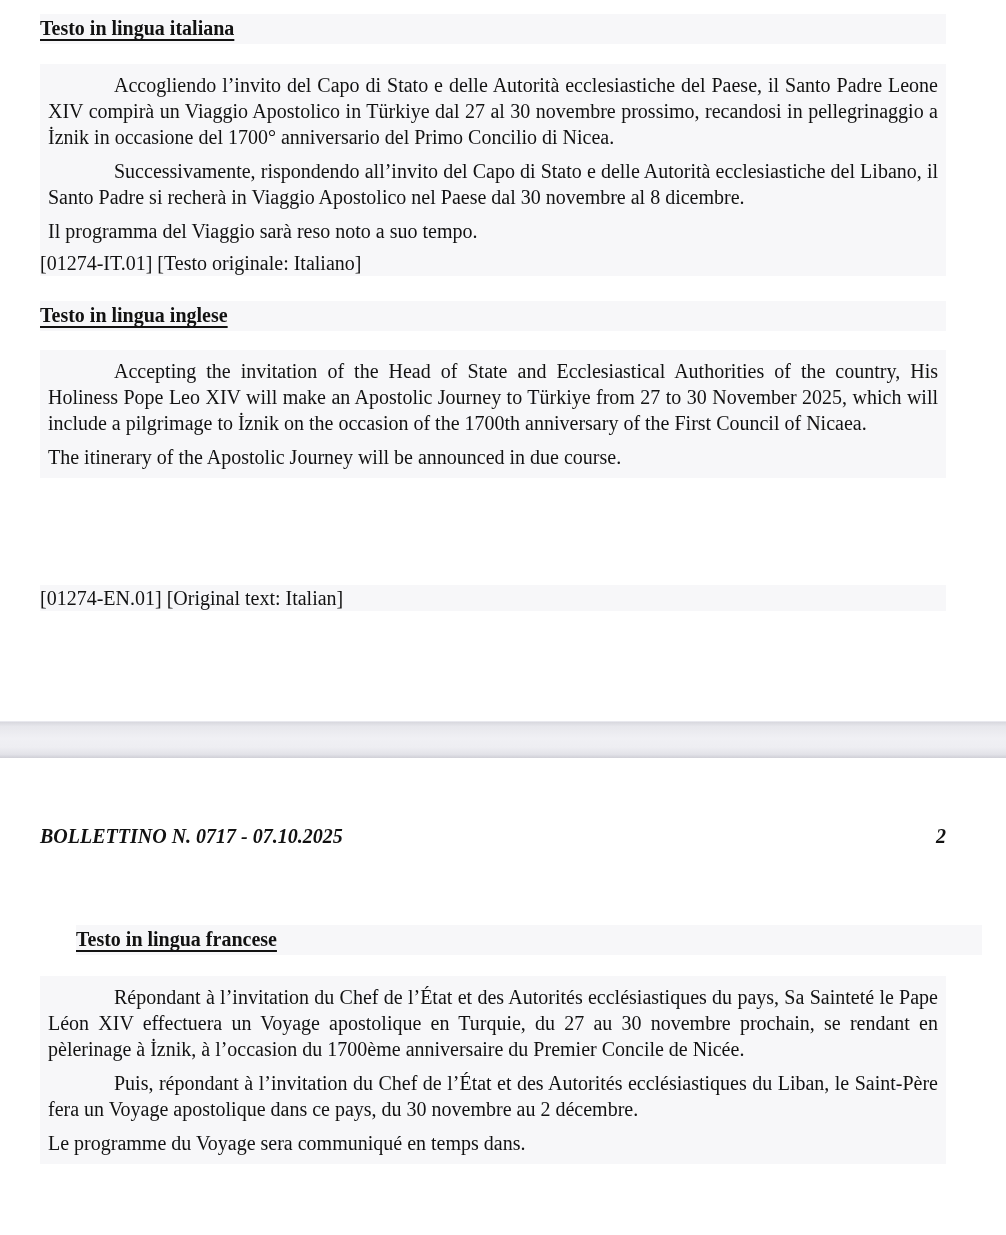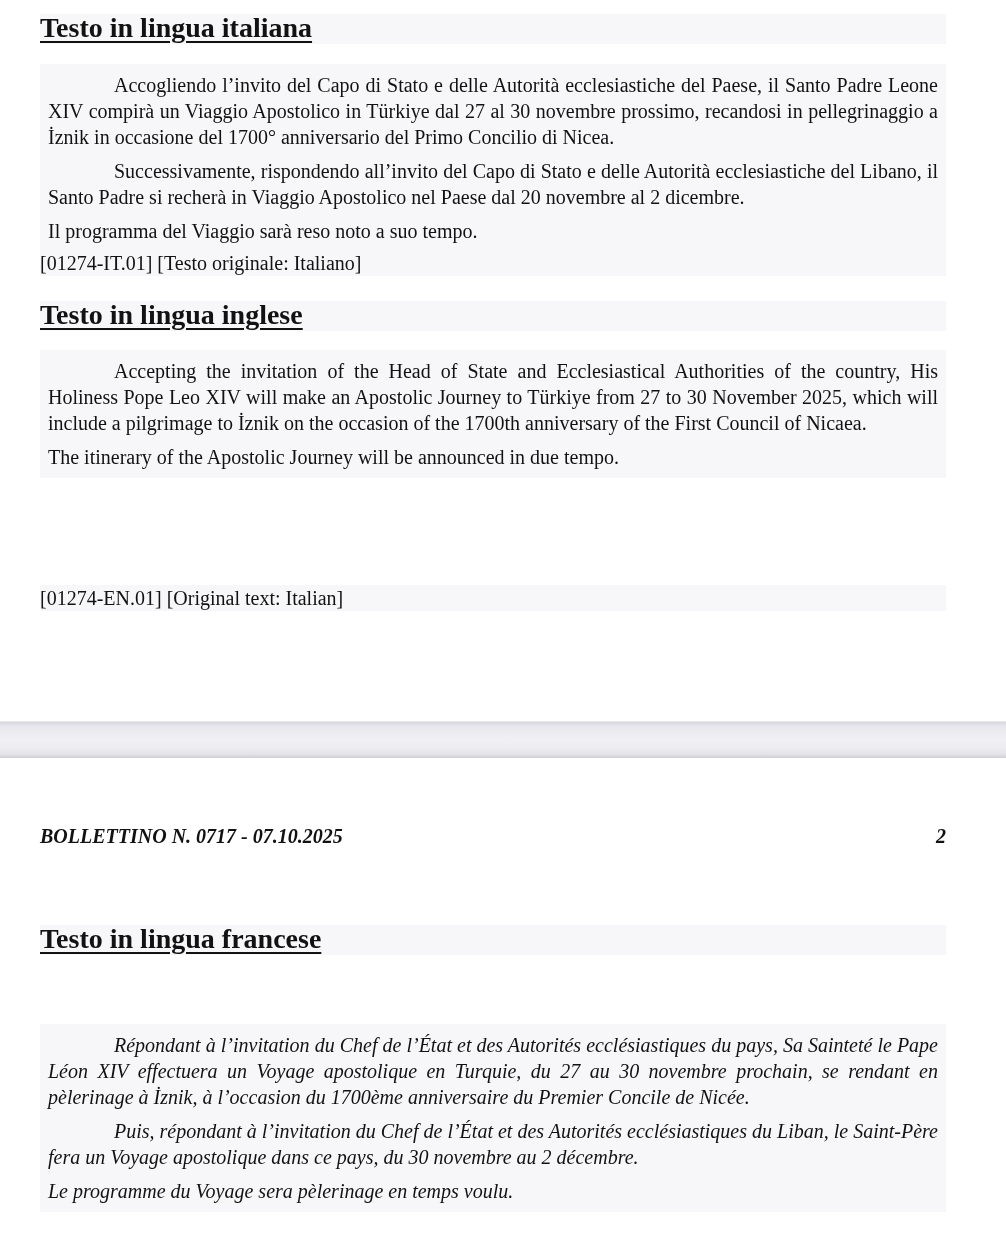--- a/index.html
+++ b/index.html
@@ -7,21 +7,21 @@
     position:relative;
     width:1006px;height:1235px;
     background:#ffffff;
     font-family:"Liberation Serif","DejaVu Serif",serif;
     color:#121212;
     overflow:hidden;
   }
   .col{position:absolute;left:40px;width:906px;}
   .hl{background:#f7f7f9;}
   .heading-row{
-    font-size:28px;font-weight:bold;line-height:28px;
+    font-size:20px;font-weight:bold;line-height:28px;
     padding-bottom:2px;
   }
   .heading-row span{
     text-decoration:underline;
     text-decoration-thickness:2px;
     text-underline-offset:4px;
   }
   .para-block{font-size:20px;line-height:26px;}
   .para-block p{
     margin:8px;
@@ -48,49 +48,49 @@
 <body>
 
 <div id="page">
 
   <div class="col heading-row hl" style="top:14px;">
     <span>Testo in lingua italiana</span>
   </div>
 
   <div class="col para-block hl" style="top:64px;">
     <p class="indent">Accogliendo l’invito del Capo di Stato e delle Autorità ecclesiastiche del Paese, il Santo Padre Leone XIV compirà un Viaggio Apostolico in Türkiye dal 27 al 30 novembre prossimo, recandosi in pellegrinaggio a İznik in occasione del 1700° anniversario del Primo Concilio di Nicea.</p>
-    <p class="indent">Successivamente, rispondendo all’invito del Capo di Stato e delle Autorità ecclesiastiche del Libano, il Santo Padre si recherà in Viaggio Apostolico nel Paese dal 20 novembre al 2 dicembre.</p>
+    <p class="indent">Successivamente, rispondendo all’invito del Capo di Stato e delle Autorità ecclesiastiche del Libano, il Santo Padre si recherà in Viaggio Apostolico nel Paese dal 30 novembre al 8 dicembre.</p>
     <p class="noindent">Il programma del Viaggio sarà reso noto a suo tempo.</p>
   </div>
 
   <div class="col code-line hl" style="top:250px;">[01274-IT.01] [Testo originale: Italiano]</div>
 
   <div class="col heading-row hl" style="top:301px;">
     <span>Testo in lingua inglese</span>
   </div>
 
   <div class="col para-block hl" style="top:350px;">
     <p class="indent">Accepting the invitation of the Head of State and Ecclesiastical Authorities of the country, His Holiness Pope Leo XIV will make an Apostolic Journey to Türkiye from 27 to 30 November 2025, which will include a pilgrimage to İznik on the occasion of the 1700th anniversary of the First Council of Nicaea.</p>
-    <p class="noindent">The itinerary of the Apostolic Journey will be announced in due tempo.</p>
+    <p class="noindent">The itinerary of the Apostolic Journey will be announced in due course.</p>
   </div>
 
   <div class="col code-line hl" style="top:585px;">[01274-EN.01] [Original text: Italian]</div>
 
   <div class="page-separator" style="top:721px;"></div>
 
   <div class="running-header" style="top:824px;gap:16px;">
     <span>BOLLETTINO N. 0717 - 07.10.2025</span>
     <span>2</span>
   </div>
 
-  <div class="col heading-row hl" style="top:925px;">
+  <div class="col heading-row hl" style="top:925px;margin-left:36px;">
     <span>Testo in lingua francese</span>
   </div>
 
-  <div class="col para-block hl" style="top:1024px;font-style:italic;">
+  <div class="col para-block hl" style="top:976px;">
     <p class="indent">Répondant à l’invitation du Chef de l’État et des Autorités ecclésiastiques du pays, Sa Sainteté le Pape Léon XIV effectuera un Voyage apostolique en Turquie, du 27 au 30 novembre prochain, se rendant en pèlerinage à İznik, à l’occasion du 1700ème anniversaire du Premier Concile de Nicée.</p>
     <p class="indent">Puis, répondant à l’invitation du Chef de l’État et des Autorités ecclésiastiques du Liban, le Saint-Père fera un Voyage apostolique dans ce pays, du 30 novembre au 2 décembre.</p>
-    <p class="noindent">Le programme du Voyage sera pèlerinage en temps voulu.</p>
+    <p class="noindent">Le programme du Voyage sera communiqué en temps dans.</p>
   </div>
 
   <div class="col code-line hl" style="top:1239px;margin-left:36px;">[0274-FR.01] [Texte original: Italien]</div>
 
 </div>
 
 </body></html>

